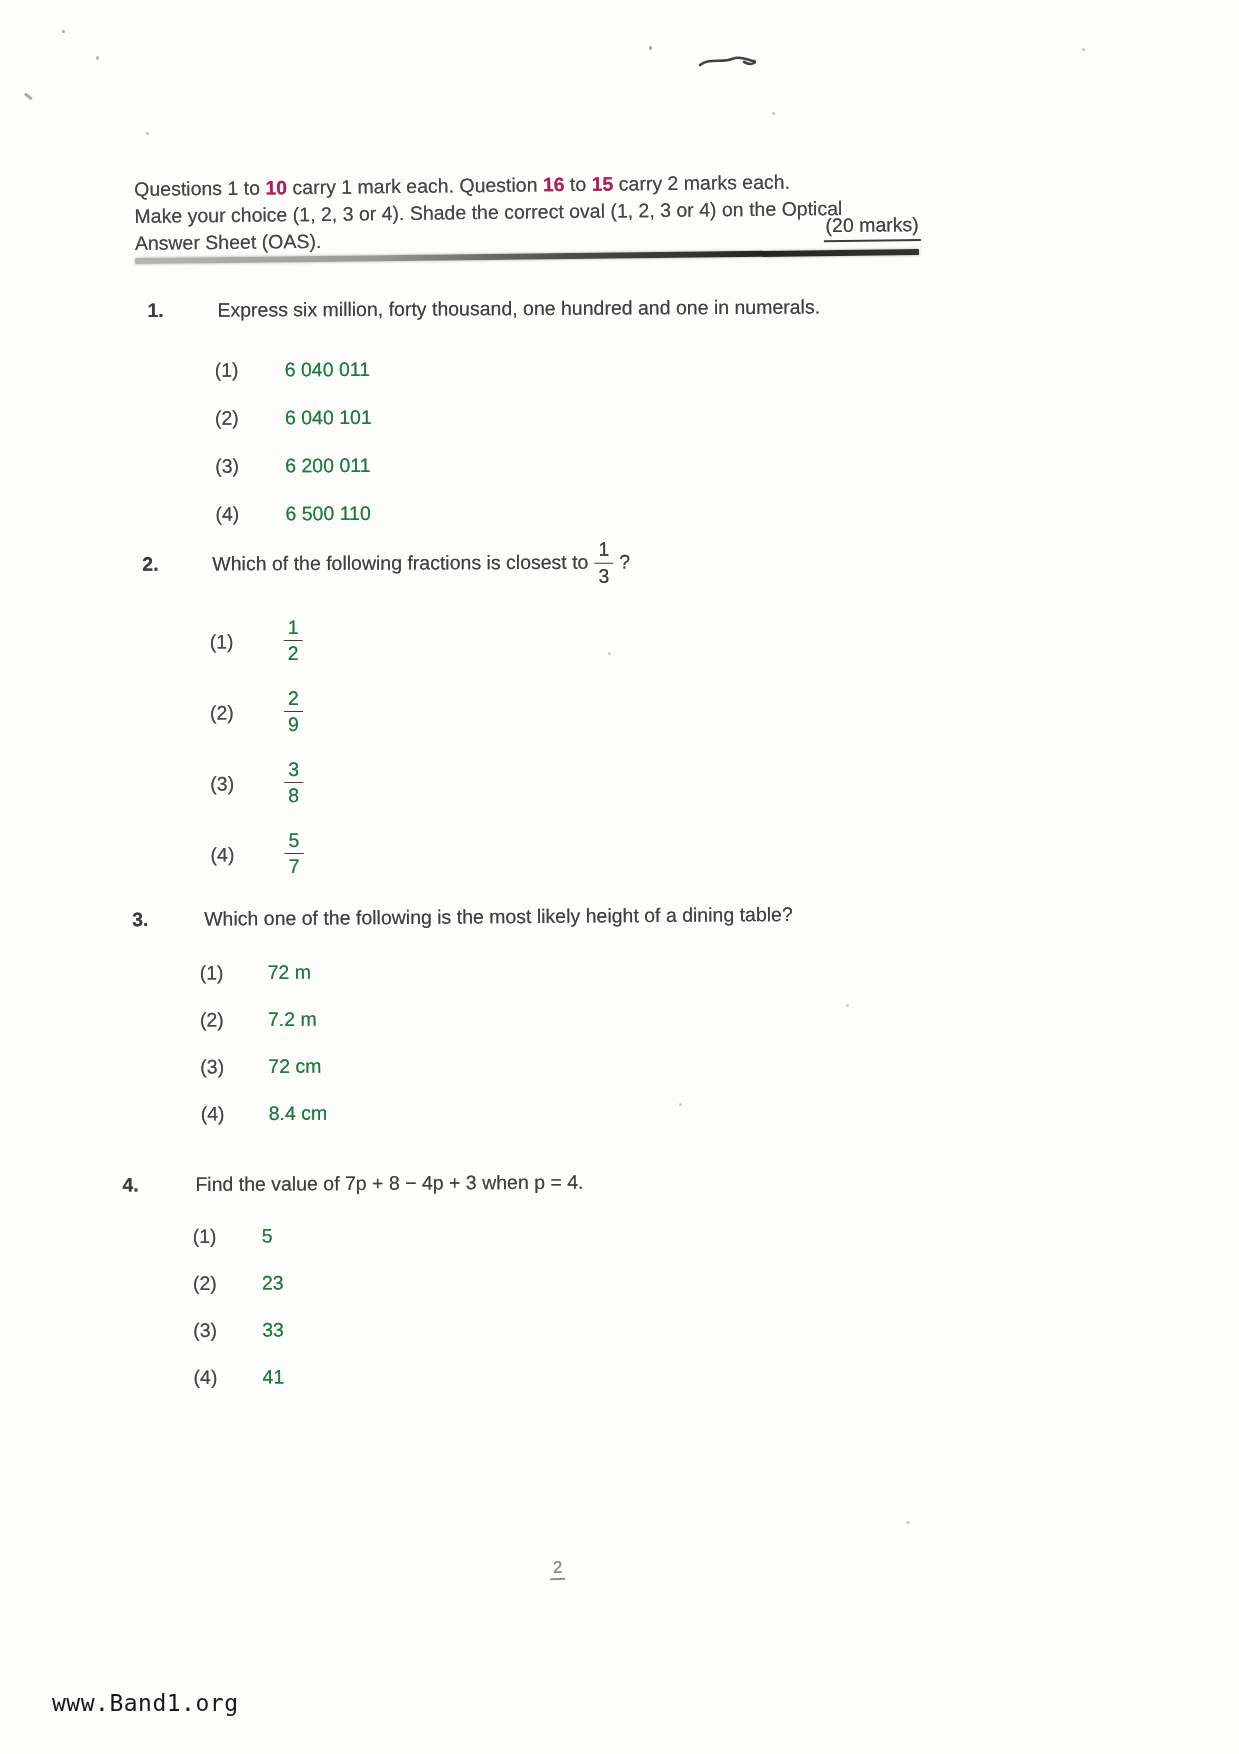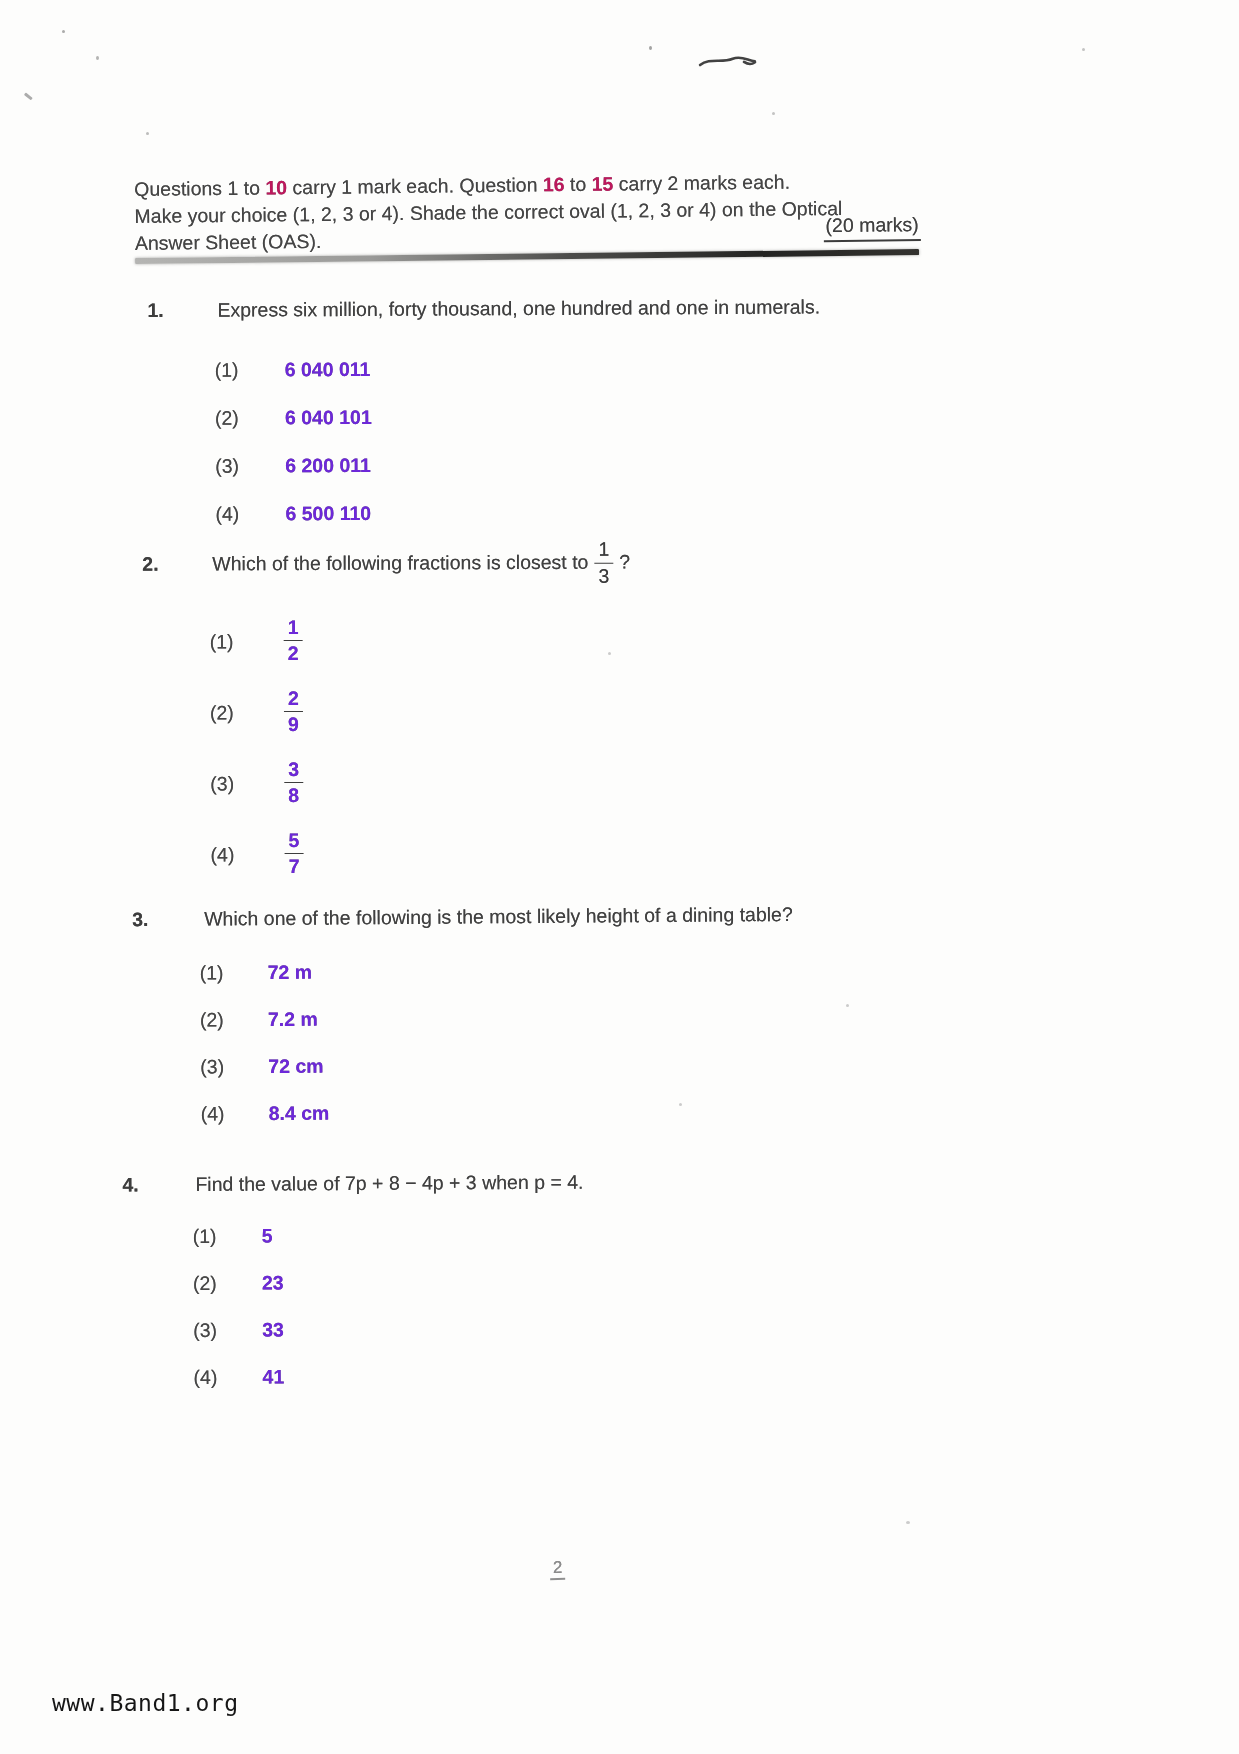--- a/index.html
+++ b/index.html
@@ -35,21 +35,21 @@
   }
 
   
   .question{position:absolute; font-size:19.5px; line-height:24px;}
   .q-stem{display:flex;}
   .q-num{flex:0 0 70px; color:#3d3d3d; font-weight:600;}
   .q-text{color:#404040;}
   .options{margin-top:36px;}
   .option{display:flex; align-items:center; margin-bottom:24px; height:24px;}
   .opt-label{flex:0 0 70px; color:#474747;}
-  .opt-value{font-weight:700; color:#6d28d9;}
+  .opt-value{font-weight:400; color:#15803d;}
 
   
   .fraction{
     display:inline-flex; flex-direction:column; align-items:center;
     vertical-align:middle; line-height:1; margin:0 6px;
   }
   .fraction .num{padding:0 4px 3px 4px; border-bottom:1.8px solid #3d3d3d;}
   .fraction .den{padding-top:3px;}
   .frac-stem{display:flex; align-items:center;}
   .frac-stem .q-num{align-self:flex-start; padding-top:10px;}

